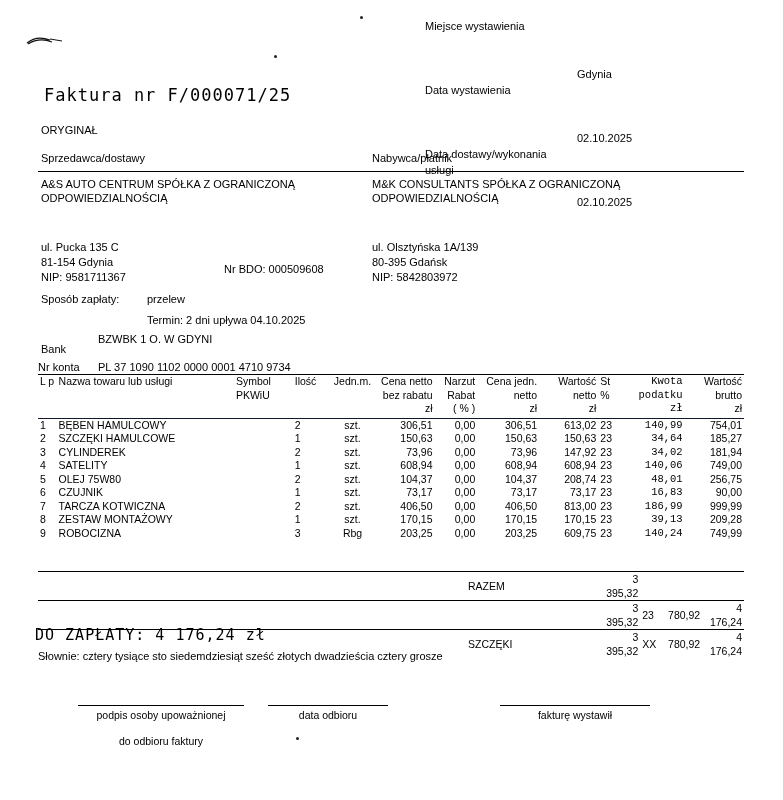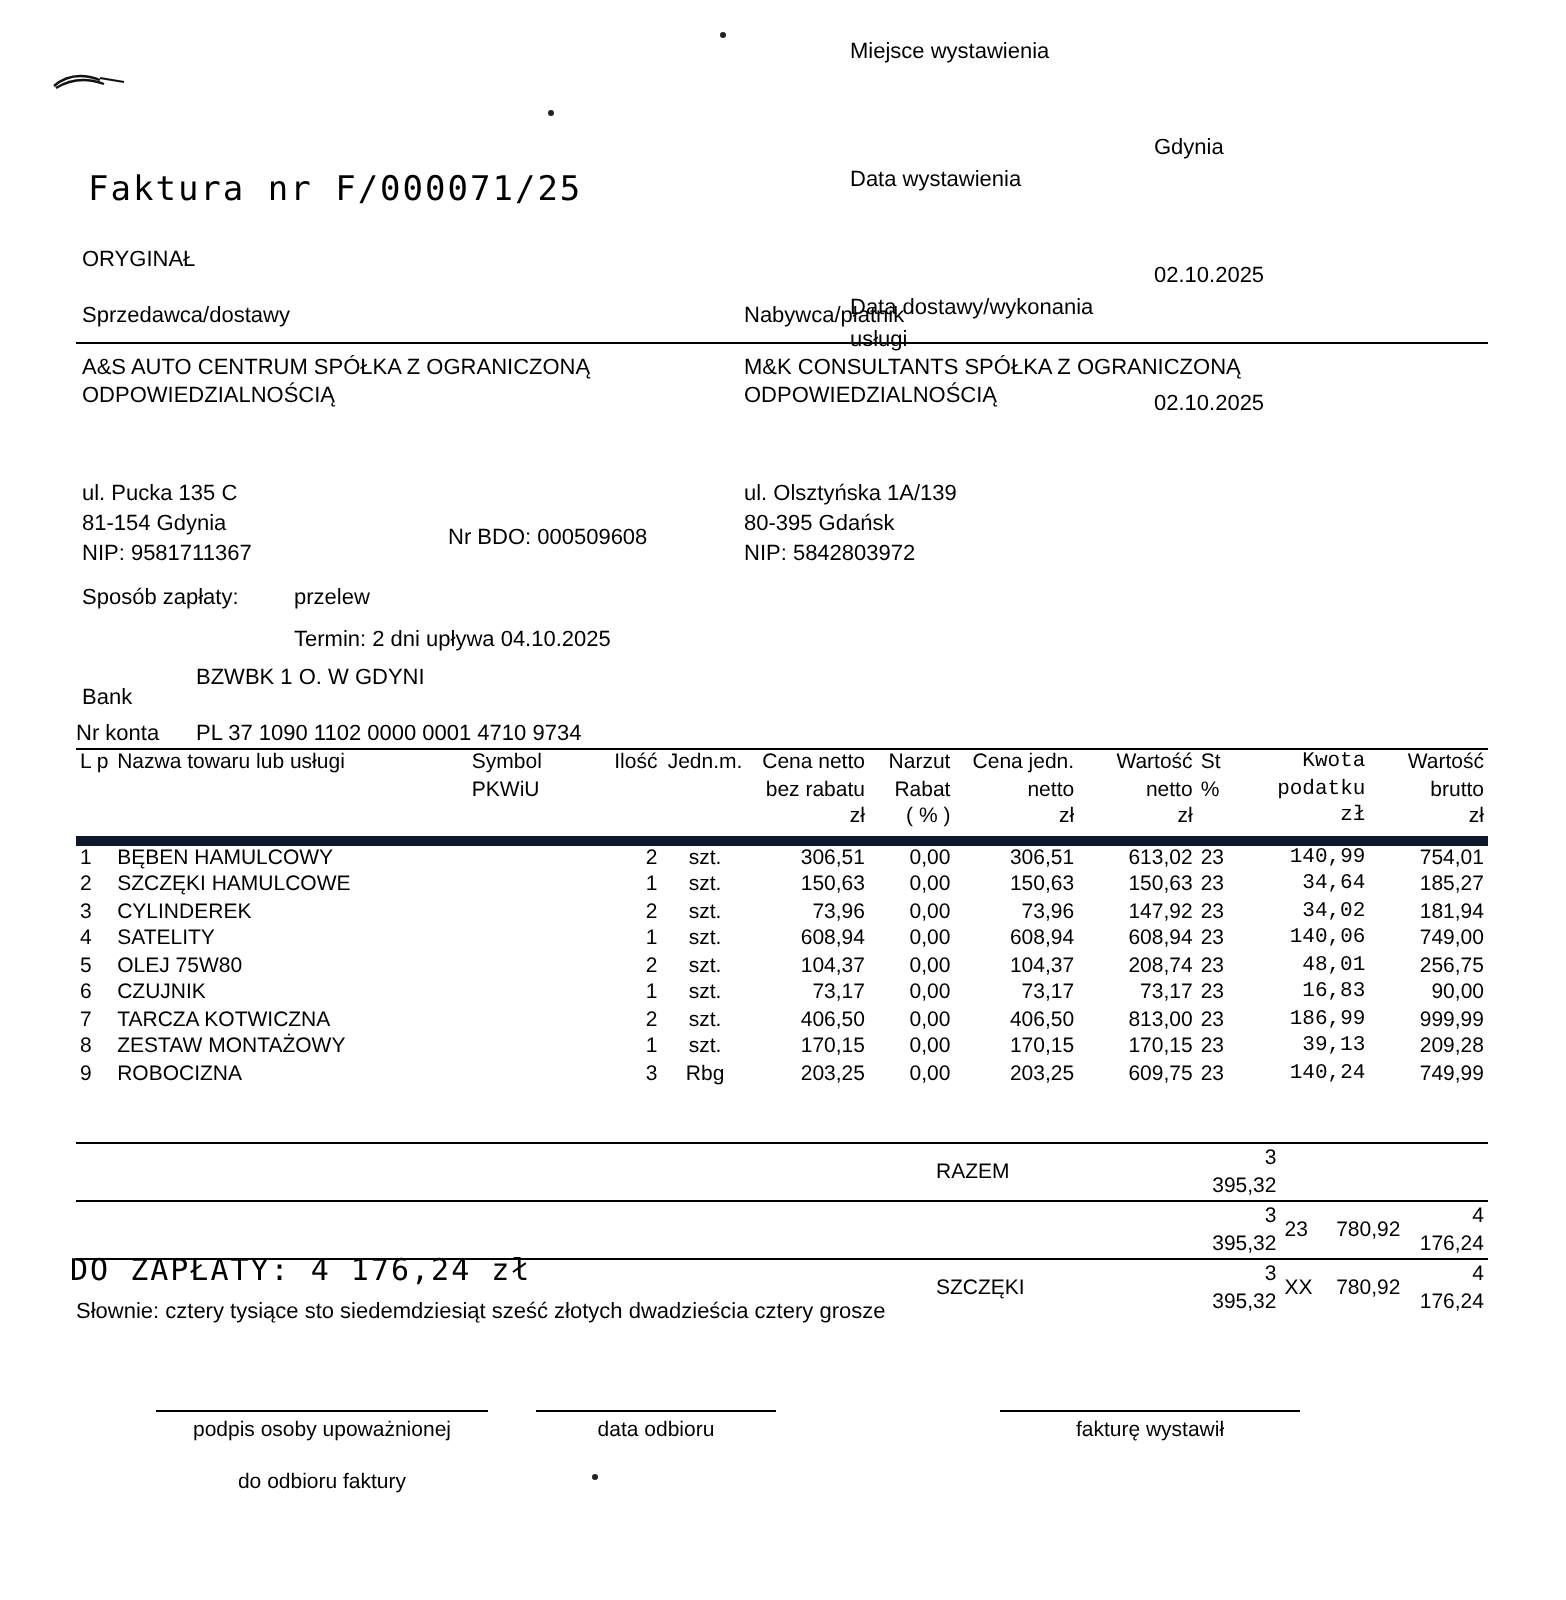--- a/index.html
+++ b/index.html
@@ -179,31 +179,31 @@
   .tbl .hline-top td {
     border-top: 1px solid #000;
   }
   .tbl td {
     padding: 0 2px;
     line-height: 13.5px;
   }
   .c-lp      { width: 16px;  text-align: left; }
   .c-name    { width: 190px; text-align: left; }
   .c-pkwiu   { width: 58px;  text-align: left; }
-  .c-qty     { width: 36px;  text-align: right; }
+  .c-qty     { width: 36px;  }
   .c-unit    { width: 40px;  text-align: center; }
   .c-net     { width: 60px;  text-align: right; }
   .c-disc    { width: 40px;  text-align: right; }
   .c-netu    { width: 62px;  text-align: right; }
   .c-valnet  { width: 58px;  text-align: right; }
   .c-rate    { width: 30px;  text-align: left; }
   .c-tax     { width: 52px;  text-align: right; font-family: Liberation Mono, monospace; }
   .c-gross   { width: 58px;  text-align: right; }
   .head-line2 td { padding-bottom: 2px; }
-  .border-under td { border-bottom: 5px solid #0f172a; }
+  .border-under td { border-bottom: 1px solid #0f172a; }
   
   .sum {
     position: absolute;
     left: 38px;
     top: 571px;
     width: 706px;
     font-size: 10.5px;
     border-collapse: collapse;
   }
   .sum td { padding: 0 2px; line-height: 14px; }

